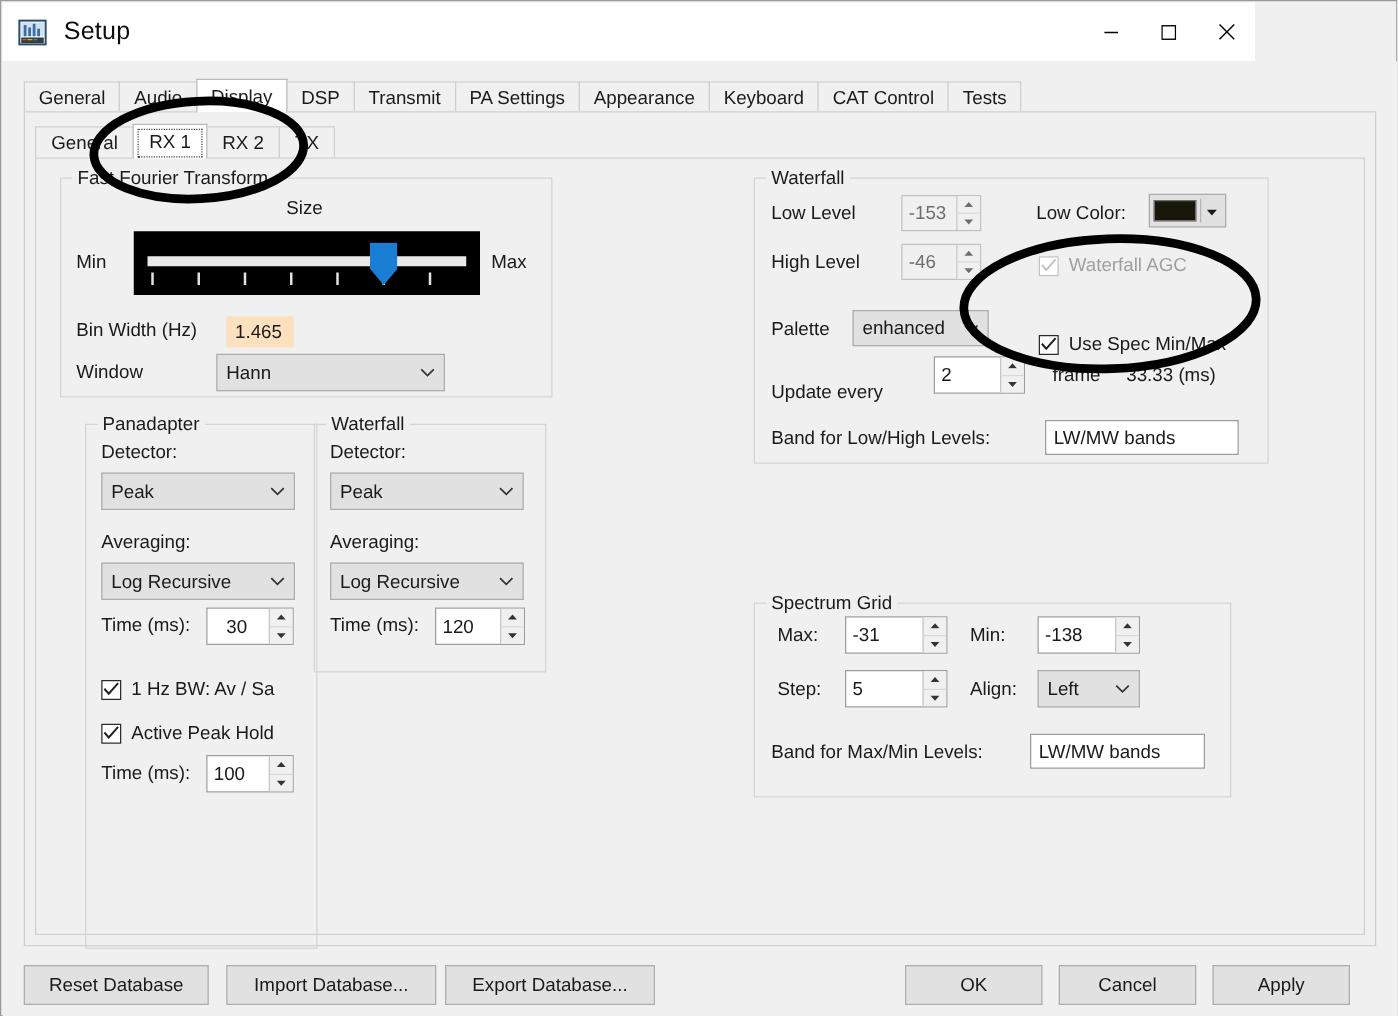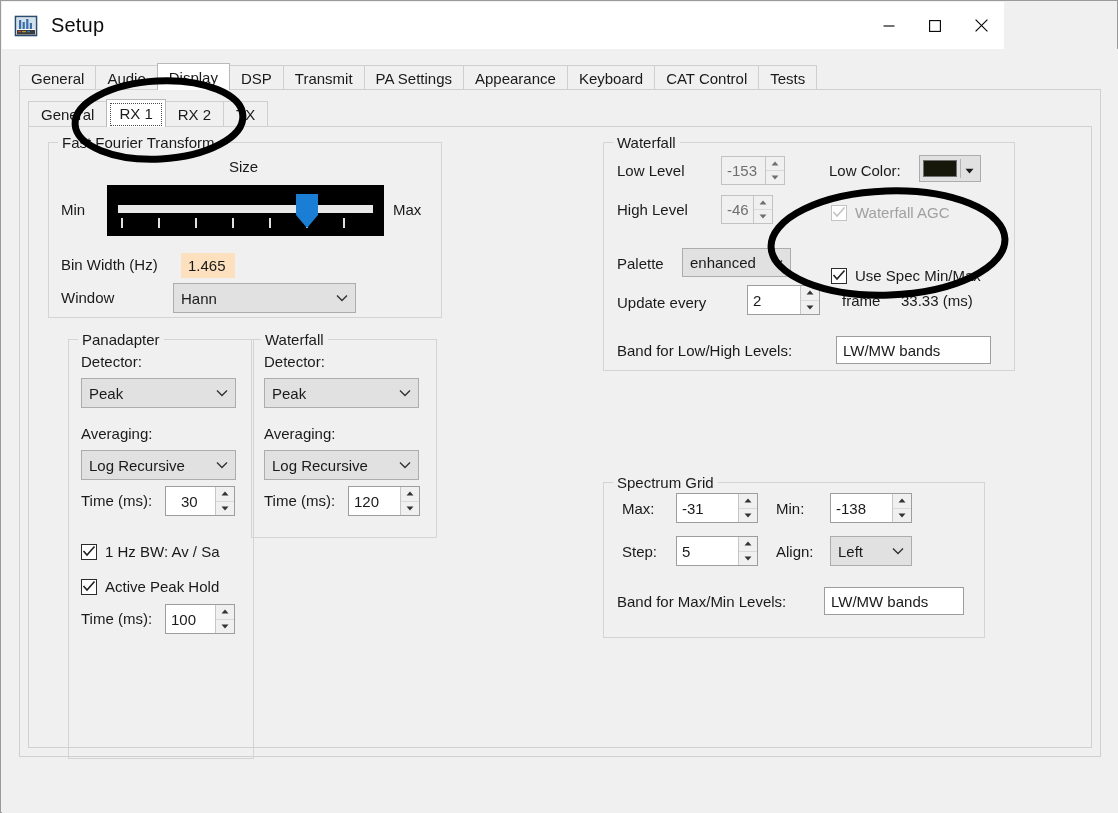--- a/index.html
+++ b/index.html
@@ -601,21 +601,21 @@
                 </span>
               <span class="sbtn">
                   <svg width="8" height="5" viewBox="0 0 8 5">
                     <polygon points="4,4.5 0.5,0.5 7.5,0.5" fill="#6f6f6f"></polygon>
                   </svg>
                 </span>
             </span>
           </div>
 
           <span class="lbl" style="left:13px; top:58px;">High Level</span>
-          <div class="spin disabled" style="left:117px; top:52px; width:52px; height:29px;">
+          <div class="spin disabled" style="left:117px; top:52px; width:64px; height:29px;">
             <span class="sval">-46</span>
             <span class="sbtns">
               <span class="sbtn">
                   <svg width="8" height="5" viewBox="0 0 8 5">
                     <polygon points="4,0.5 7.5,4.5 0.5,4.5" fill="#6f6f6f"></polygon>
                   </svg>
                 </span>
               <span class="sbtn">
                   <svg width="8" height="5" viewBox="0 0 8 5">
                     <polygon points="4,4.5 0.5,0.5 7.5,0.5" fill="#6f6f6f"></polygon>
@@ -656,21 +656,21 @@
           <span class="lbl" style="left:13px; top:112px;">Palette</span>
           <div class="combo" style="left:78px; top:105px; width:109px; height:29px;">
             <span class="ctext">enhanced</span>
             <span class="carrow">
               <svg width="12" height="8" viewBox="0 0 12 8">
                   <polyline points="1,1.5 6,6.5 11,1.5" fill="none" stroke="#333" stroke-width="1.4"></polyline>
                 </svg>
             </span>
           </div>
 
-          <span class="lbl" style="left:13px; top:151px;">Update every</span>
+          <span class="lbl" style="left:13px; top:162px;">Update every</span>
           <div class="spin" style="left:143px; top:142px; width:73px; height:30px;">
             <span class="sval">2</span>
             <span class="sbtns">
               <span class="sbtn">
                   <svg width="8" height="5" viewBox="0 0 8 5">
                     <polygon points="4,0.5 7.5,4.5 0.5,4.5" fill="#333"></polygon>
                   </svg>
                 </span>
               <span class="sbtn">
                   <svg width="8" height="5" viewBox="0 0 8 5">
@@ -750,20 +750,29 @@
             </span>
           </div>
 
           <span class="lbl" style="left:13px; top:110px;">Band for Max/Min Levels:</span>
           <div class="txtbox" style="left:220px; top:104px; width:140px; height:28px;">LW/MW bands</div>
         </div>
 
       </div>
     </div>
 
+    <div id="buttonbar">
+      <div class="dlgbtn" style="left:0px;   top:9px; width:148px; height:32px;">Reset Database</div>
+      <div class="dlgbtn" style="left:162px; top:9px; width:168px; height:32px;">Import Database...</div>
+      <div class="dlgbtn" style="left:337px; top:9px; width:168px; height:32px;">Export Database...</div>
+
+      <div class="dlgbtn" style="left:705px; top:9px; width:110px; height:32px;">OK</div>
+      <div class="dlgbtn" style="left:828px; top:9px; width:110px; height:32px;">Cancel</div>
+      <div class="dlgbtn" style="left:951px; top:9px; width:110px; height:32px;">Apply</div>
+    </div>
 
   </div>
 </div>
 
 <svg id="annotations" viewBox="0 0 1118 813">
   <ellipse cx="159" cy="120" rx="84" ry="39" fill="none" stroke="#000000" stroke-width="7" transform="rotate(-3 159 120)"></ellipse>
   <ellipse cx="888" cy="243" rx="117" ry="52" fill="none" stroke="#000000" stroke-width="7" transform="rotate(-2 888 243)"></ellipse>
 </svg>
 
 </body></html>

